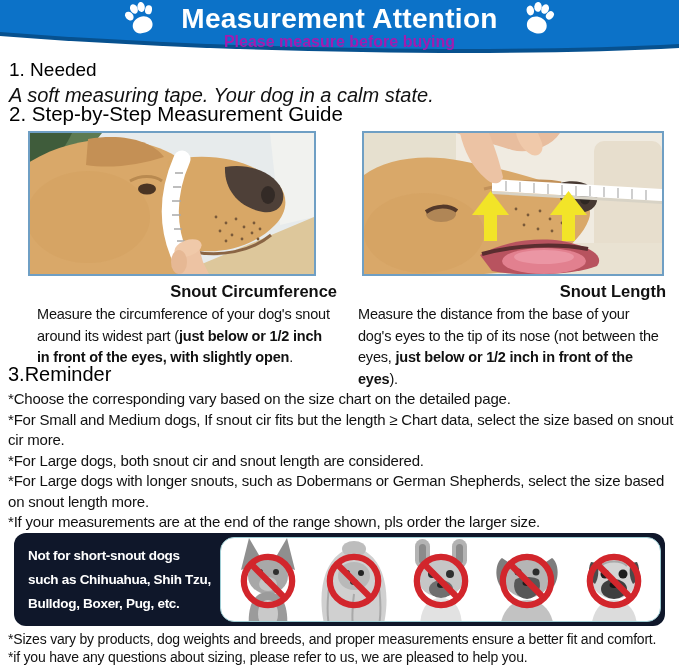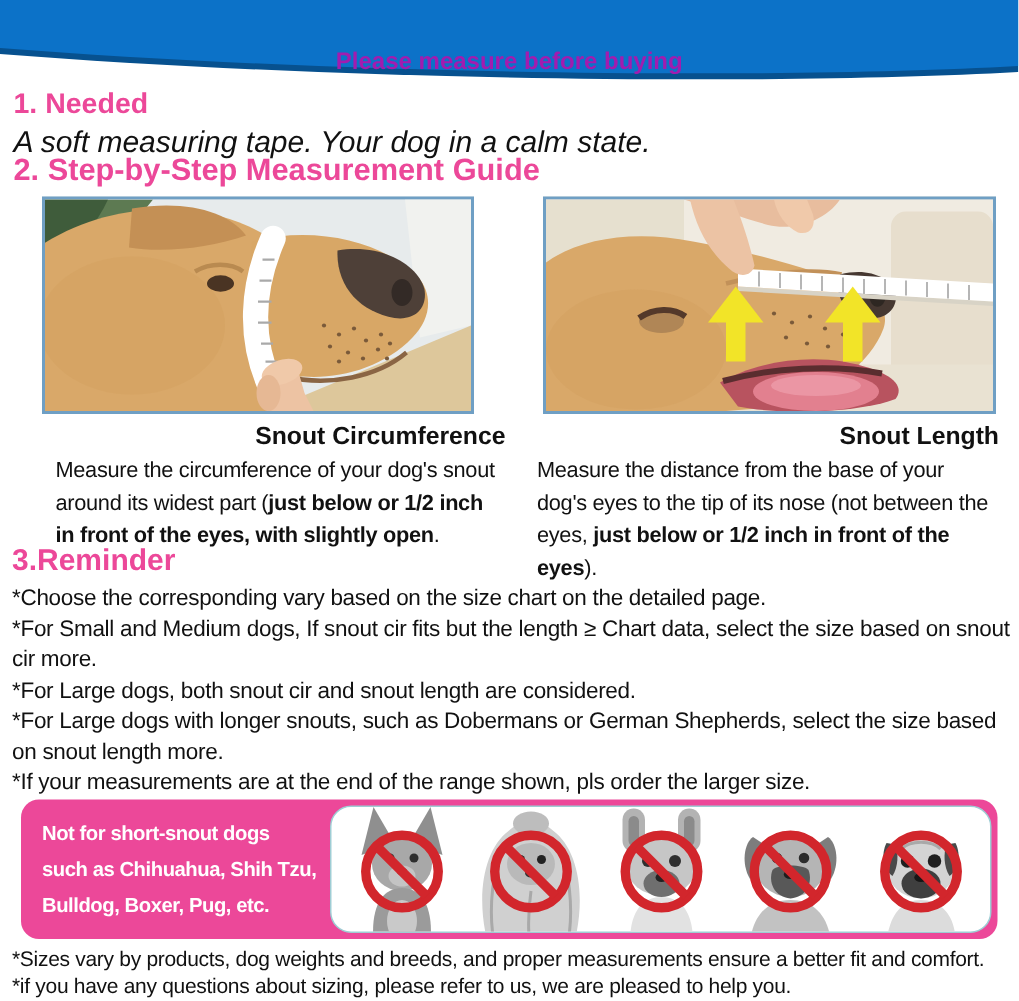--- a/index.html
+++ b/index.html
@@ -19,21 +19,21 @@
   }
   .header-title { font-size:28px; font-weight:bold; letter-spacing:.3px; white-space:nowrap; }
   .paw { width:33px; height:33px; }
   .paw.left  { transform:rotate(-18deg); }
   .paw.right { transform:rotate(14deg); }
   .header-subtitle {
     position:absolute; top:33px; left:0; width:100%;
     text-align:center; color:#a21caf; font-size:16px; font-weight:bold;
   }
   
-  .h-blue { position:absolute; color:#ec4899; font-weight:bold; white-space:nowrap; }
+  .h-blue { position:absolute; color:#000000; font-weight:normal; white-space:nowrap; }
   .h-needed   { left:9px; top:59px;  font-size:19px; }
   .h-guide    { left:9px; top:102px; font-size:20.5px; }
   .h-reminder { left:8px; top:363px; font-size:20px; }
   .s1-body { position:absolute; left:9px; top:84px; font-size:20px;font-style:italic; }
   
   .photo { position:absolute; top:131px; height:145px; border:2px solid #6f9fc4; background:#e7ebec; }
   .photo.left  { left:28px;  width:288px; }
   .photo.right { left:362px; width:302px; background:#f0ebe1; }
   .photo svg { display:block; }
   
@@ -41,21 +41,21 @@
   .caption.left  { left:37px;  width:300px; }
   .caption.right { left:358px; width:308px; }
   .cap-title { font-size:16.5px; font-weight:bold; margin-bottom:3px;text-align:right; }
   .cap-body  { font-size:14.5px; line-height:21.5px; letter-spacing:-.2px; }
   .cap-body b { font-weight:bold; }
   
   .reminder { position:absolute; left:8px; top:389px; width:668px;
               font-size:15px; line-height:20.5px; letter-spacing:-.2px; }
   
   .warn { position:absolute; left:14px; top:533px; width:651px; height:93px;
-          background:#ec4899; border-radius:12px; }
+          background:#0f172a; border-radius:12px; }
   .warn-text { position:absolute; left:14px; top:11px; color:#fff; font-weight:bold;
                font-size:13.5px; letter-spacing:-.3px; line-height:24px; width:195px; }
   .warn-panel { position:absolute; left:206px; top:4px; right:4px; bottom:4px;
                 background:#fff; border:1px solid #9ecdd4; border-radius:14px;
                 display:flex; justify-content:space-evenly; align-items:flex-end;
                 overflow:hidden; }
   .dog { position:relative; width:80px; height:83px; flex:0 0 auto; }
   .dog svg.fig { position:absolute; bottom:-7px; left:1px; }
   .no-sign { position:absolute; top:14px; left:50%; transform:translateX(-50%); }
   
@@ -65,20 +65,37 @@
 </head>
 <body>
 
 <div class="page">
 
   <div class="header">
     <svg class="wave" width="679" height="58" viewBox="0 0 679 58" preserveAspectRatio="none">
       <path d="M0,0 H679 V48 C520,57 230,54 0,36 Z" fill="#07518f"></path>
       <path d="M0,0 H679 V44 C520,53 230,50 0,32 Z" fill="#0c72c8"></path>
     </svg>
+    <div class="header-title-row">
+      <svg class="paw left" viewBox="0 0 40 40" fill="#ffffff">
+        <path d="M20,18 C28,18 33,24 32,30 C31,36 26,38 20,38 C14,38 9,36 8,30 C7,24 12,18 20,18 Z"></path>
+        <ellipse cx="8" cy="13" rx="4.5" ry="6" transform="rotate(-25 8 13)"></ellipse>
+        <ellipse cx="16" cy="6.5" rx="4.5" ry="6" transform="rotate(-8 16 6.5)"></ellipse>
+        <ellipse cx="25" cy="7" rx="4.5" ry="6" transform="rotate(10 25 7)"></ellipse>
+        <ellipse cx="32.5" cy="13" rx="4.2" ry="5.5" transform="rotate(28 32.5 13)"></ellipse>
+      </svg>
+      <div class="header-title">Measurement Attention</div>
+      <svg class="paw right" viewBox="0 0 40 40" fill="#ffffff">
+        <path d="M20,18 C28,18 33,24 32,30 C31,36 26,38 20,38 C14,38 9,36 8,30 C7,24 12,18 20,18 Z"></path>
+        <ellipse cx="8" cy="13" rx="4.5" ry="6" transform="rotate(-25 8 13)"></ellipse>
+        <ellipse cx="16" cy="6.5" rx="4.5" ry="6" transform="rotate(-8 16 6.5)"></ellipse>
+        <ellipse cx="25" cy="7" rx="4.5" ry="6" transform="rotate(10 25 7)"></ellipse>
+        <ellipse cx="32.5" cy="13" rx="4.2" ry="5.5" transform="rotate(28 32.5 13)"></ellipse>
+      </svg>
+    </div>
     <div class="header-subtitle">Please measure before buying</div>
   </div>
 
   <div class="h-blue h-needed">1. Needed</div>
   <div class="s1-body">A soft measuring tape. Your dog in a calm state.</div>
 
   <div class="h-blue h-guide">2. Step-by-Step Measurement Guide</div>
 
   <div class="photo left">
     <svg width="284" height="141" viewBox="0 0 284 141">

